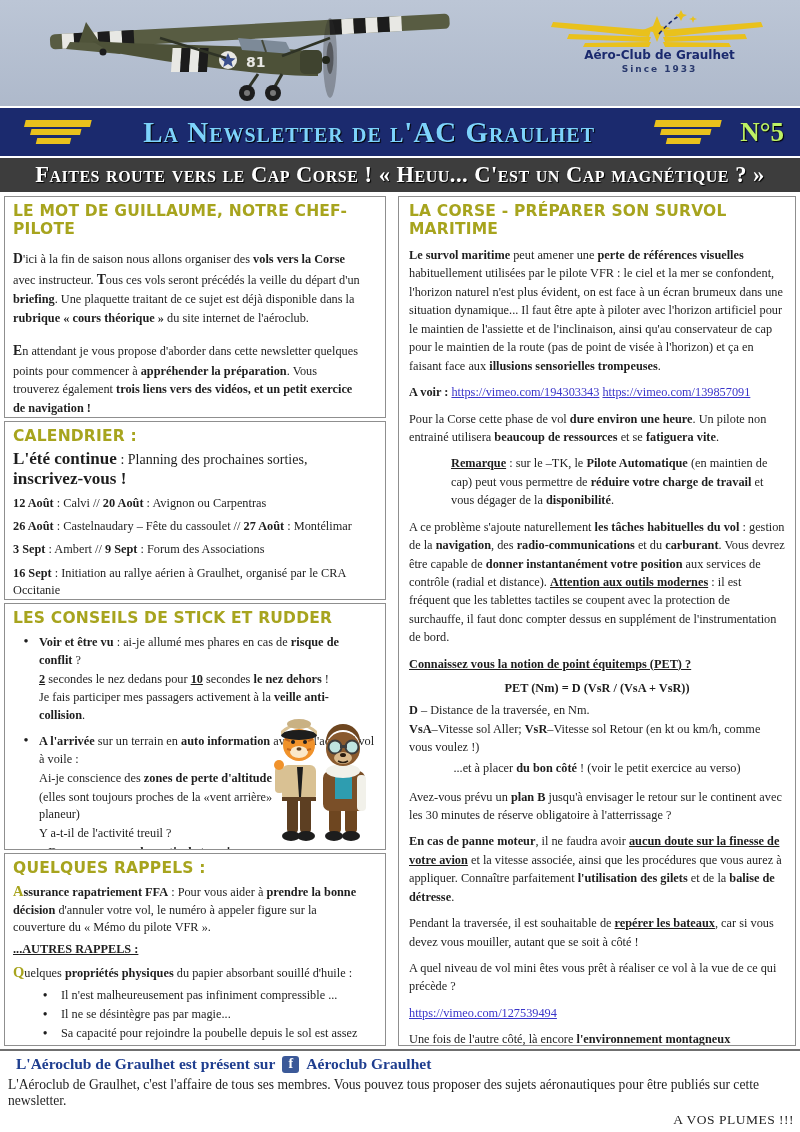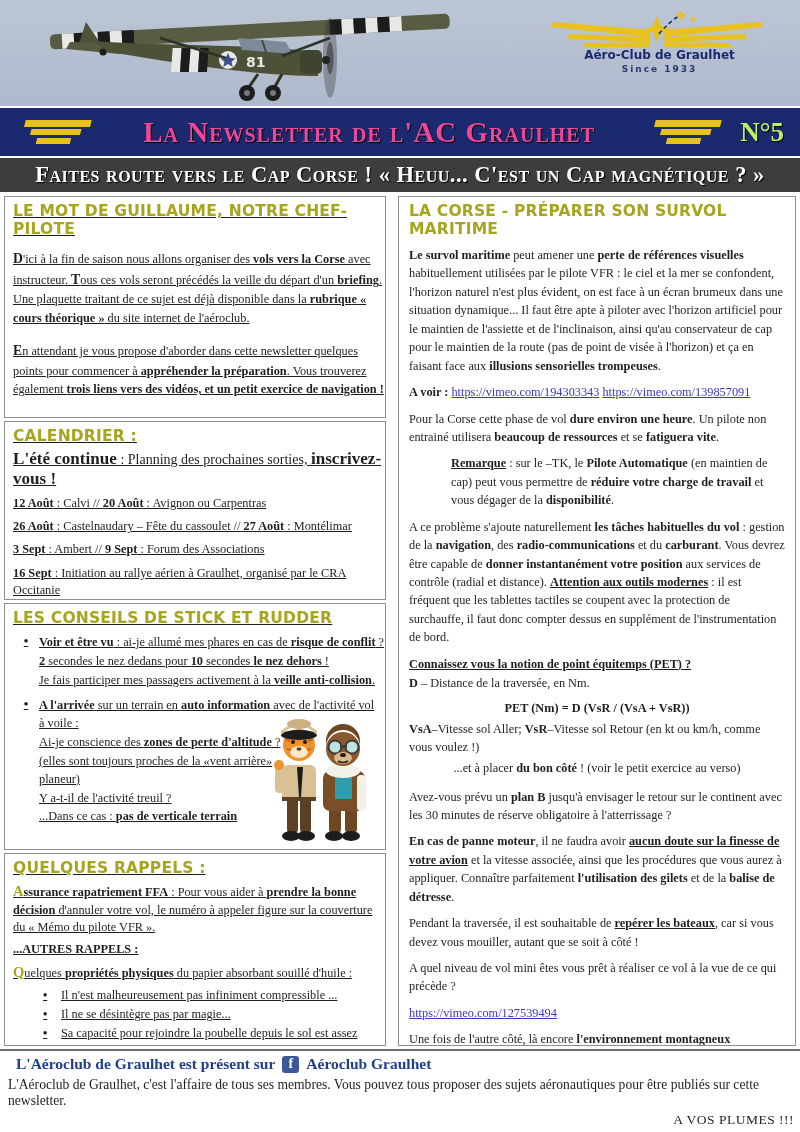--- a/index.html
+++ b/index.html
@@ -12,40 +12,40 @@
   .photo-strip svg{display:block;}
   .club-logo{position:absolute;top:8px;right:28px;width:225px;text-align:center;}
   .club-logo .logo-name{color:#1b2a6e;font-family:"DejaVu Sans",sans-serif;
        font-weight:700;font-size:12px;margin-top:-4px;}
   .club-logo .logo-since{color:#2a3a6e;font-family:"DejaVu Sans",sans-serif;
        font-weight:700;font-size:9px;letter-spacing:2px;margin-top:2px;}
 
   
   .banner{height:48px;margin-top:2px;background:#1b2a6e;display:flex;
           align-items:center;padding:0 16px;box-sizing:border-box;}
-  .banner-title{flex:1;text-align:center;color:#ec4899;font-weight:700;
+  .banner-title{flex:1;text-align:center;color:#7dd3fc;font-weight:700;
           font-variant:small-caps;font-size:29px;letter-spacing:1px;
           text-shadow:1px 1px 1px #000;}
   .issue{color:#bef264;font-weight:700;font-size:27px;margin-left:18px;
           text-shadow:1px 1px 1px #000;}
   .wing-emblem{flex:0 0 auto;}
 
   
   .subbar{height:34px;margin-top:2px;background:#3d3d3d;display:flex;
           align-items:center;justify-content:center;}
   .subbar .subtitle{color:#fff;font-weight:700;font-variant:small-caps;
           font-size:22.5px;letter-spacing:.5px;text-shadow:1px 1px 1px #000;}
 
   
   .content{display:flex;gap:12px;margin:4px 4px 0 4px;height:850px;}
   .colL{width:382px;display:flex;flex-direction:column;gap:3px;box-sizing:border-box;}
   .colR{flex:1;border:1px solid #8f8f8f;padding:2px 10px 4px 10px;
         box-sizing:border-box;overflow:hidden;}
-  .box{border:1px solid #8f8f8f;padding:2px 0 4px 8px;box-sizing:border-box;
-       overflow:hidden;position:relative;text-decoration:underline;}
+  .box{border:1px solid #8f8f8f;padding:2px 20px 4px 8px;box-sizing:border-box;
+       overflow:hidden;position:relative;}
   .box-guillaume{height:222px;display:flex;flex-direction:column;}
   .box-calendrier{height:179px;}
   .box-conseils{height:247px;}
   .box-rappels{flex:1;}
 
   h2.sec-heading{color:#a7a41e;font-family:"DejaVu Sans",sans-serif;
        font-weight:700;font-size:15.5px;margin:3px 0 4px 0;letter-spacing:.2px;}
   .txt{font-size:12.3px;line-height:1.5;margin:7px 0;}
   .colR .txt{margin:8px 0;}
   .cal-line{font-size:12.3px;line-height:1.4;margin:6px 0;}
@@ -307,22 +307,22 @@
     </div>
 
     <div class="colR">
       <h2 class="sec-heading">LA CORSE - PRÉPARER SON SURVOL MARITIME</h2>
       <p class="txt"><span class="rs-b">Le survol maritime</span> peut amener une <span class="rs-b">perte de références visuelles</span> habituellement utilisées par le pilote VFR : le ciel et la mer se confondent, l'horizon naturel n'est plus évident, on est face à un écran brumeux dans une situation dynamique... Il faut être apte à piloter avec l'horizon artificiel pour le maintien de l'assiette et de l'inclinaison, ainsi qu'au conservateur de cap pour le maintien de la route (pas de point de visée à l'horizon) et ça en faisant face aux <span class="rs-b">illusions sensorielles trompeuses</span>.</p>
       <p class="txt"><span class="rs-b">A voir : </span><span class="rs-l">https://vimeo.com/194303343</span>   <span class="rs-l">https://vimeo.com/139857091</span></p>
       <p class="txt">Pour la Corse cette phase de vol <span class="rs-b">dure environ une heure</span>. Un pilote non entrainé utilisera <span class="rs-b">beaucoup de ressources</span> et se <span class="rs-b">fatiguera vite</span>.</p>
       <p class="txt remark"><span class="rs-bu">Remarque</span> : sur le –TK, le <span class="rs-b">Pilote Automatique</span> (en maintien de cap) peut vous permettre de <span class="rs-b">réduire votre charge de travail</span> et vous dégager de la <span class="rs-b">disponibilité</span>.</p>
       <p class="txt">A ce problème s'ajoute naturellement <span class="rs-b">les tâches habituelles du vol</span> : gestion de la <span class="rs-b">navigation</span>, des <span class="rs-b">radio-communications</span> et du <span class="rs-b">carburant</span>. Vous devrez être capable de <span class="rs-b">donner instantanément votre position</span> aux services de contrôle (radial et distance). <span class="rs-bu">Attention aux outils modernes</span> : il est fréquent que les tablettes tactiles se coupent avec la protection de surchauffe, il faut donc compter dessus en supplément de l'instrumentation de bord.</p>
       <p class="txt" style="margin-bottom:2px;"><span class="rs-bu">Connaissez vous la notion de point équitemps (PET) ?</span></p>
+      <p class="txt formula"><span class="rs-b">PET (Nm) = D (VsR / (VsA + VsR))</span></p>
       <p class="txt defline"><span class="rs-b">D</span> – Distance de la traversée, en Nm.</p>
-      <p class="txt formula"><span class="rs-b">PET (Nm) = D (VsR / (VsA + VsR))</span></p>
       <p class="txt defline"><span class="rs-b">VsA</span>–Vitesse sol Aller; <span class="rs-b">VsR</span>–Vitesse sol Retour (en kt ou km/h, comme vous voulez !)</p>
       <p class="txt centerline">...et à placer <span class="rs-b">du bon côté</span> ! (voir le petit exercice au verso)</p>
       <p class="txt">Avez-vous prévu un <span class="rs-b">plan B</span> jusqu'à envisager le retour sur le continent avec les 30 minutes de réserve obligatoire à l'atterrissage ?</p>
       <p class="txt"><span class="rs-b">En cas de panne moteur</span>, il ne faudra avoir <span class="rs-bu">aucun doute sur la finesse de votre avion</span> et la vitesse associée, ainsi que les procédures que vous aurez à appliquer. Connaître parfaitement <span class="rs-b">l'utilisation des gilets</span> et de la <span class="rs-b">balise de détresse</span>.</p>
       <p class="txt">Pendant la traversée, il est souhaitable de <span class="rs-bu">repérer les bateaux</span>, car si vous devez vous mouiller, autant que se soit à côté !</p>
       <p class="txt">A quel niveau de vol mini êtes vous prêt à réaliser ce vol à la vue de ce qui précède ?</p>
       <p class="txt"><span class="rs-l">https://vimeo.com/127539494</span></p>
       <p class="txt">Une fois de l'autre côté, là encore <span class="rs-b">l'environnement montagneux</span> nécessitera de savoir utiliser l'horizon artificiel. Vous devrez également avoir conscience des problèmes d'aérologie à proximité du relief en fonction du vent et des problèmes  météo en particulier des entrées maritimes.</p>
 
     </div>

